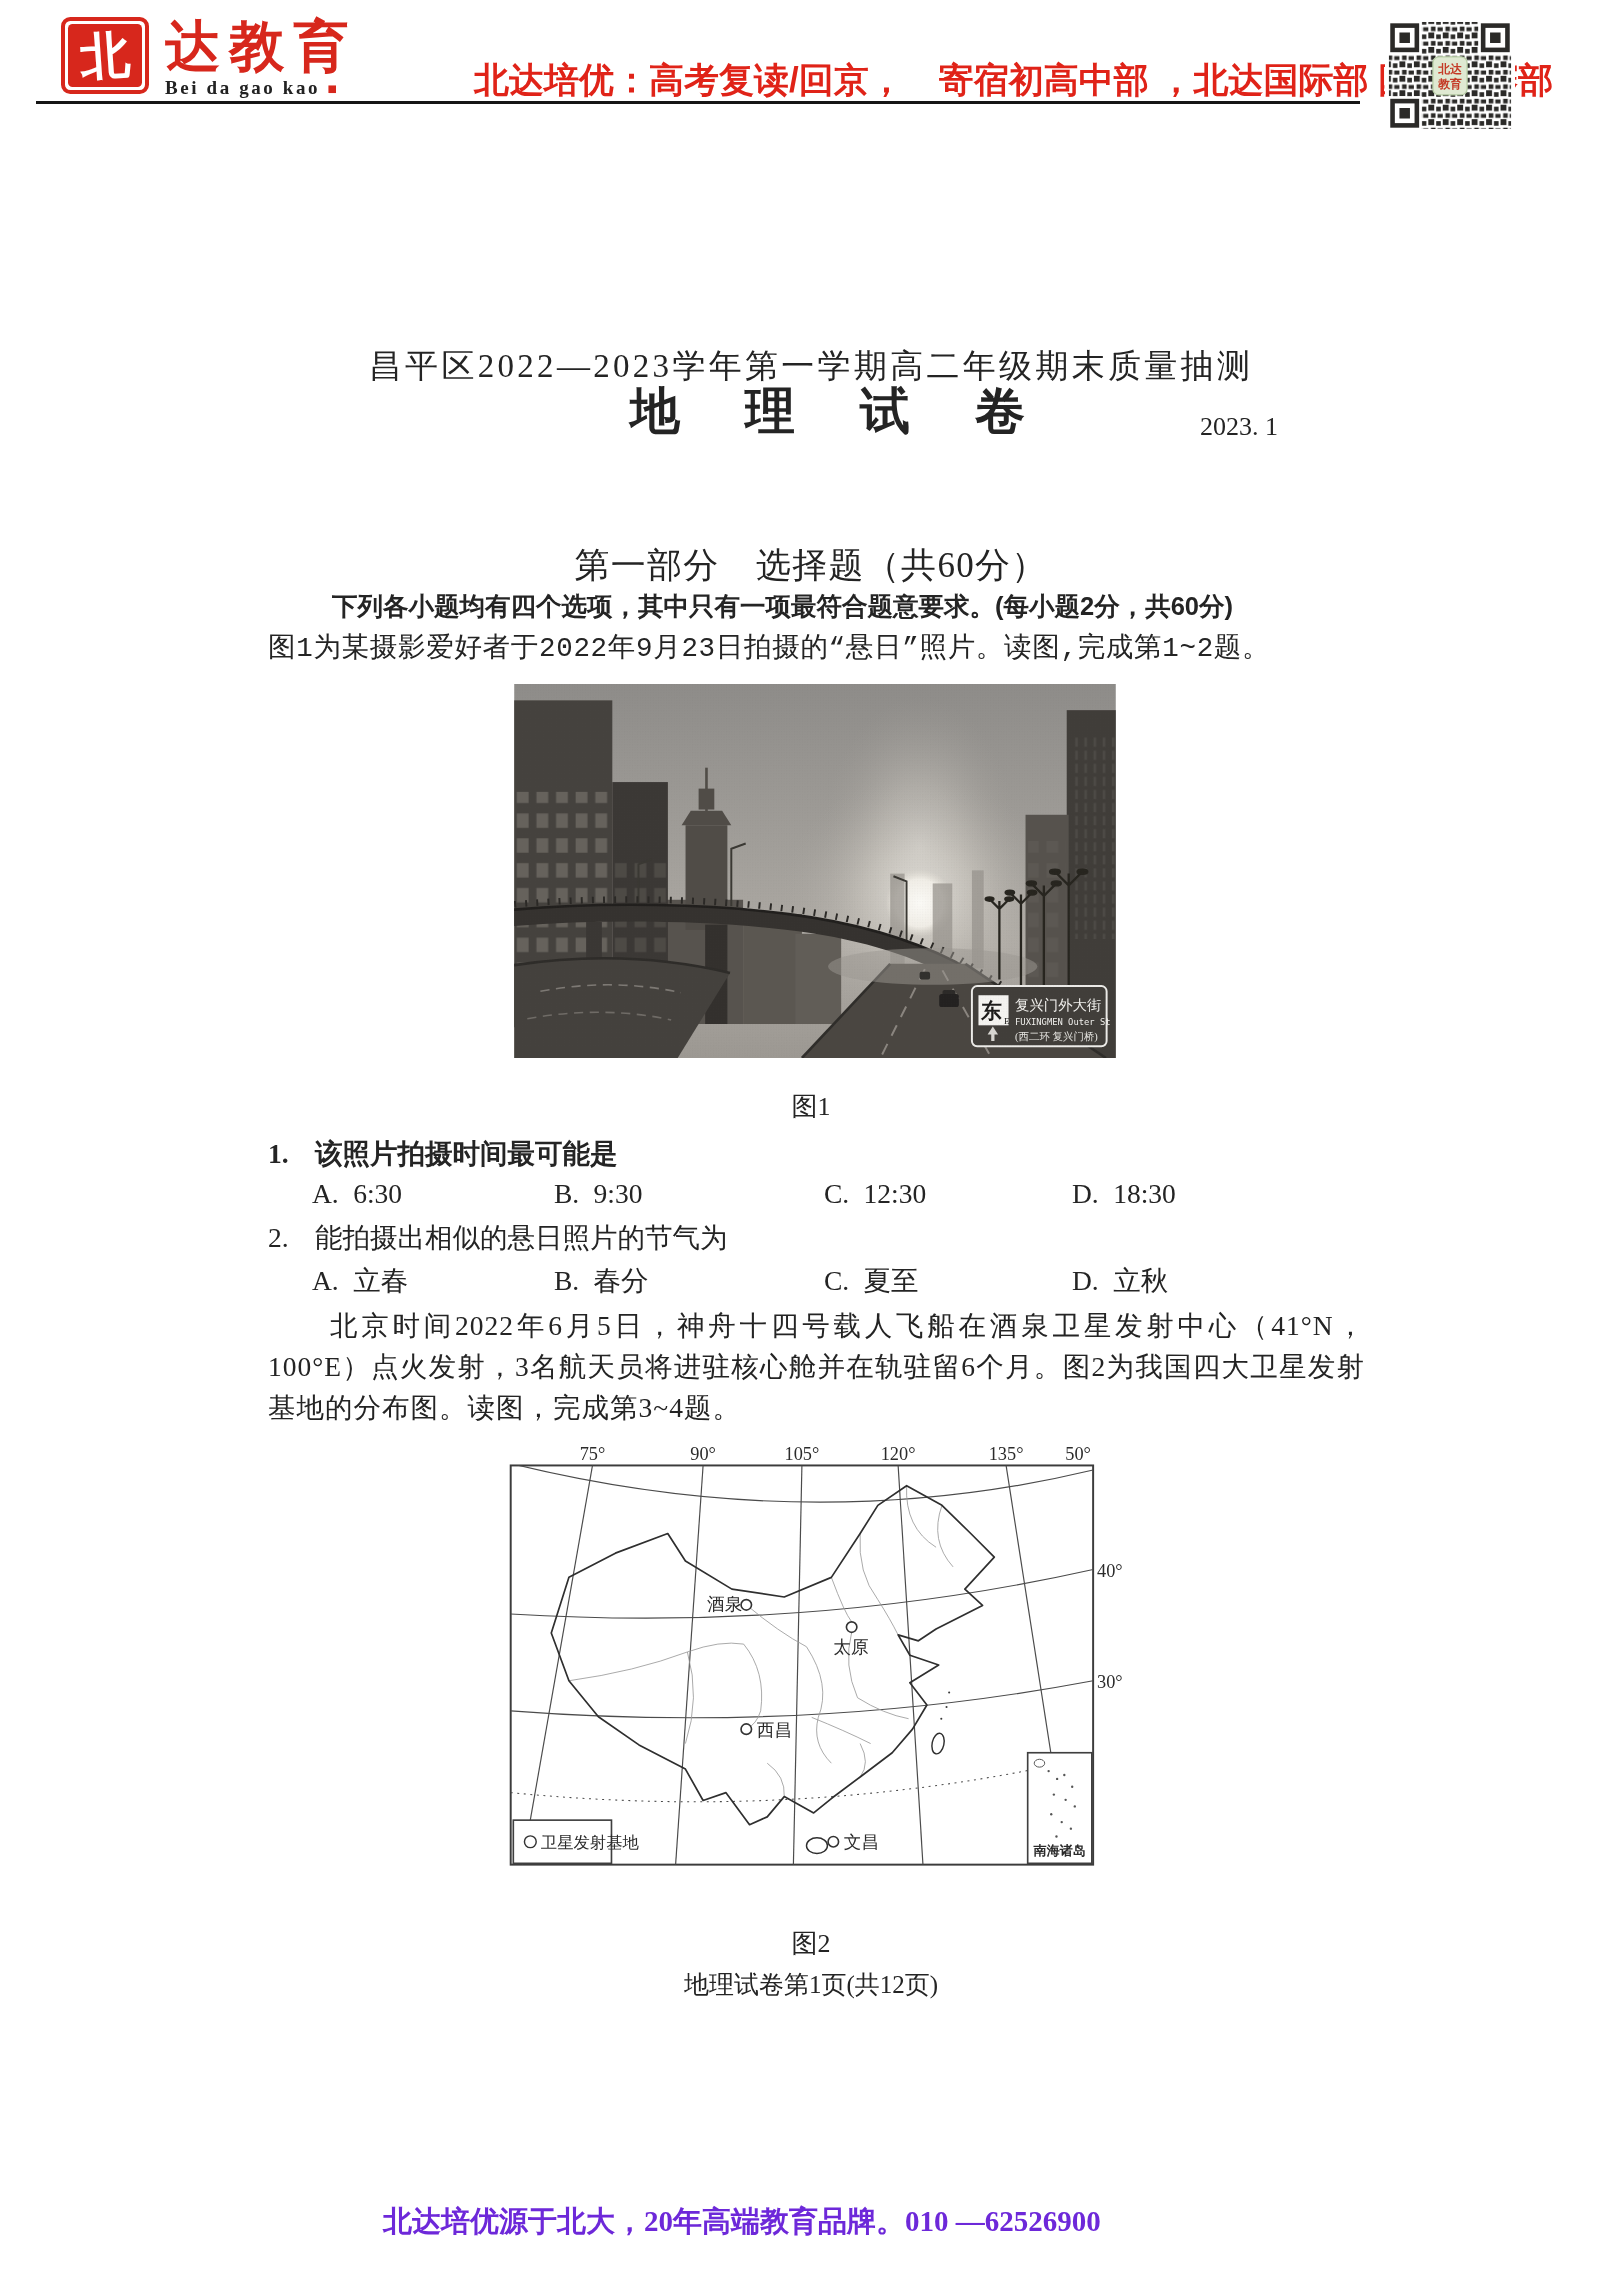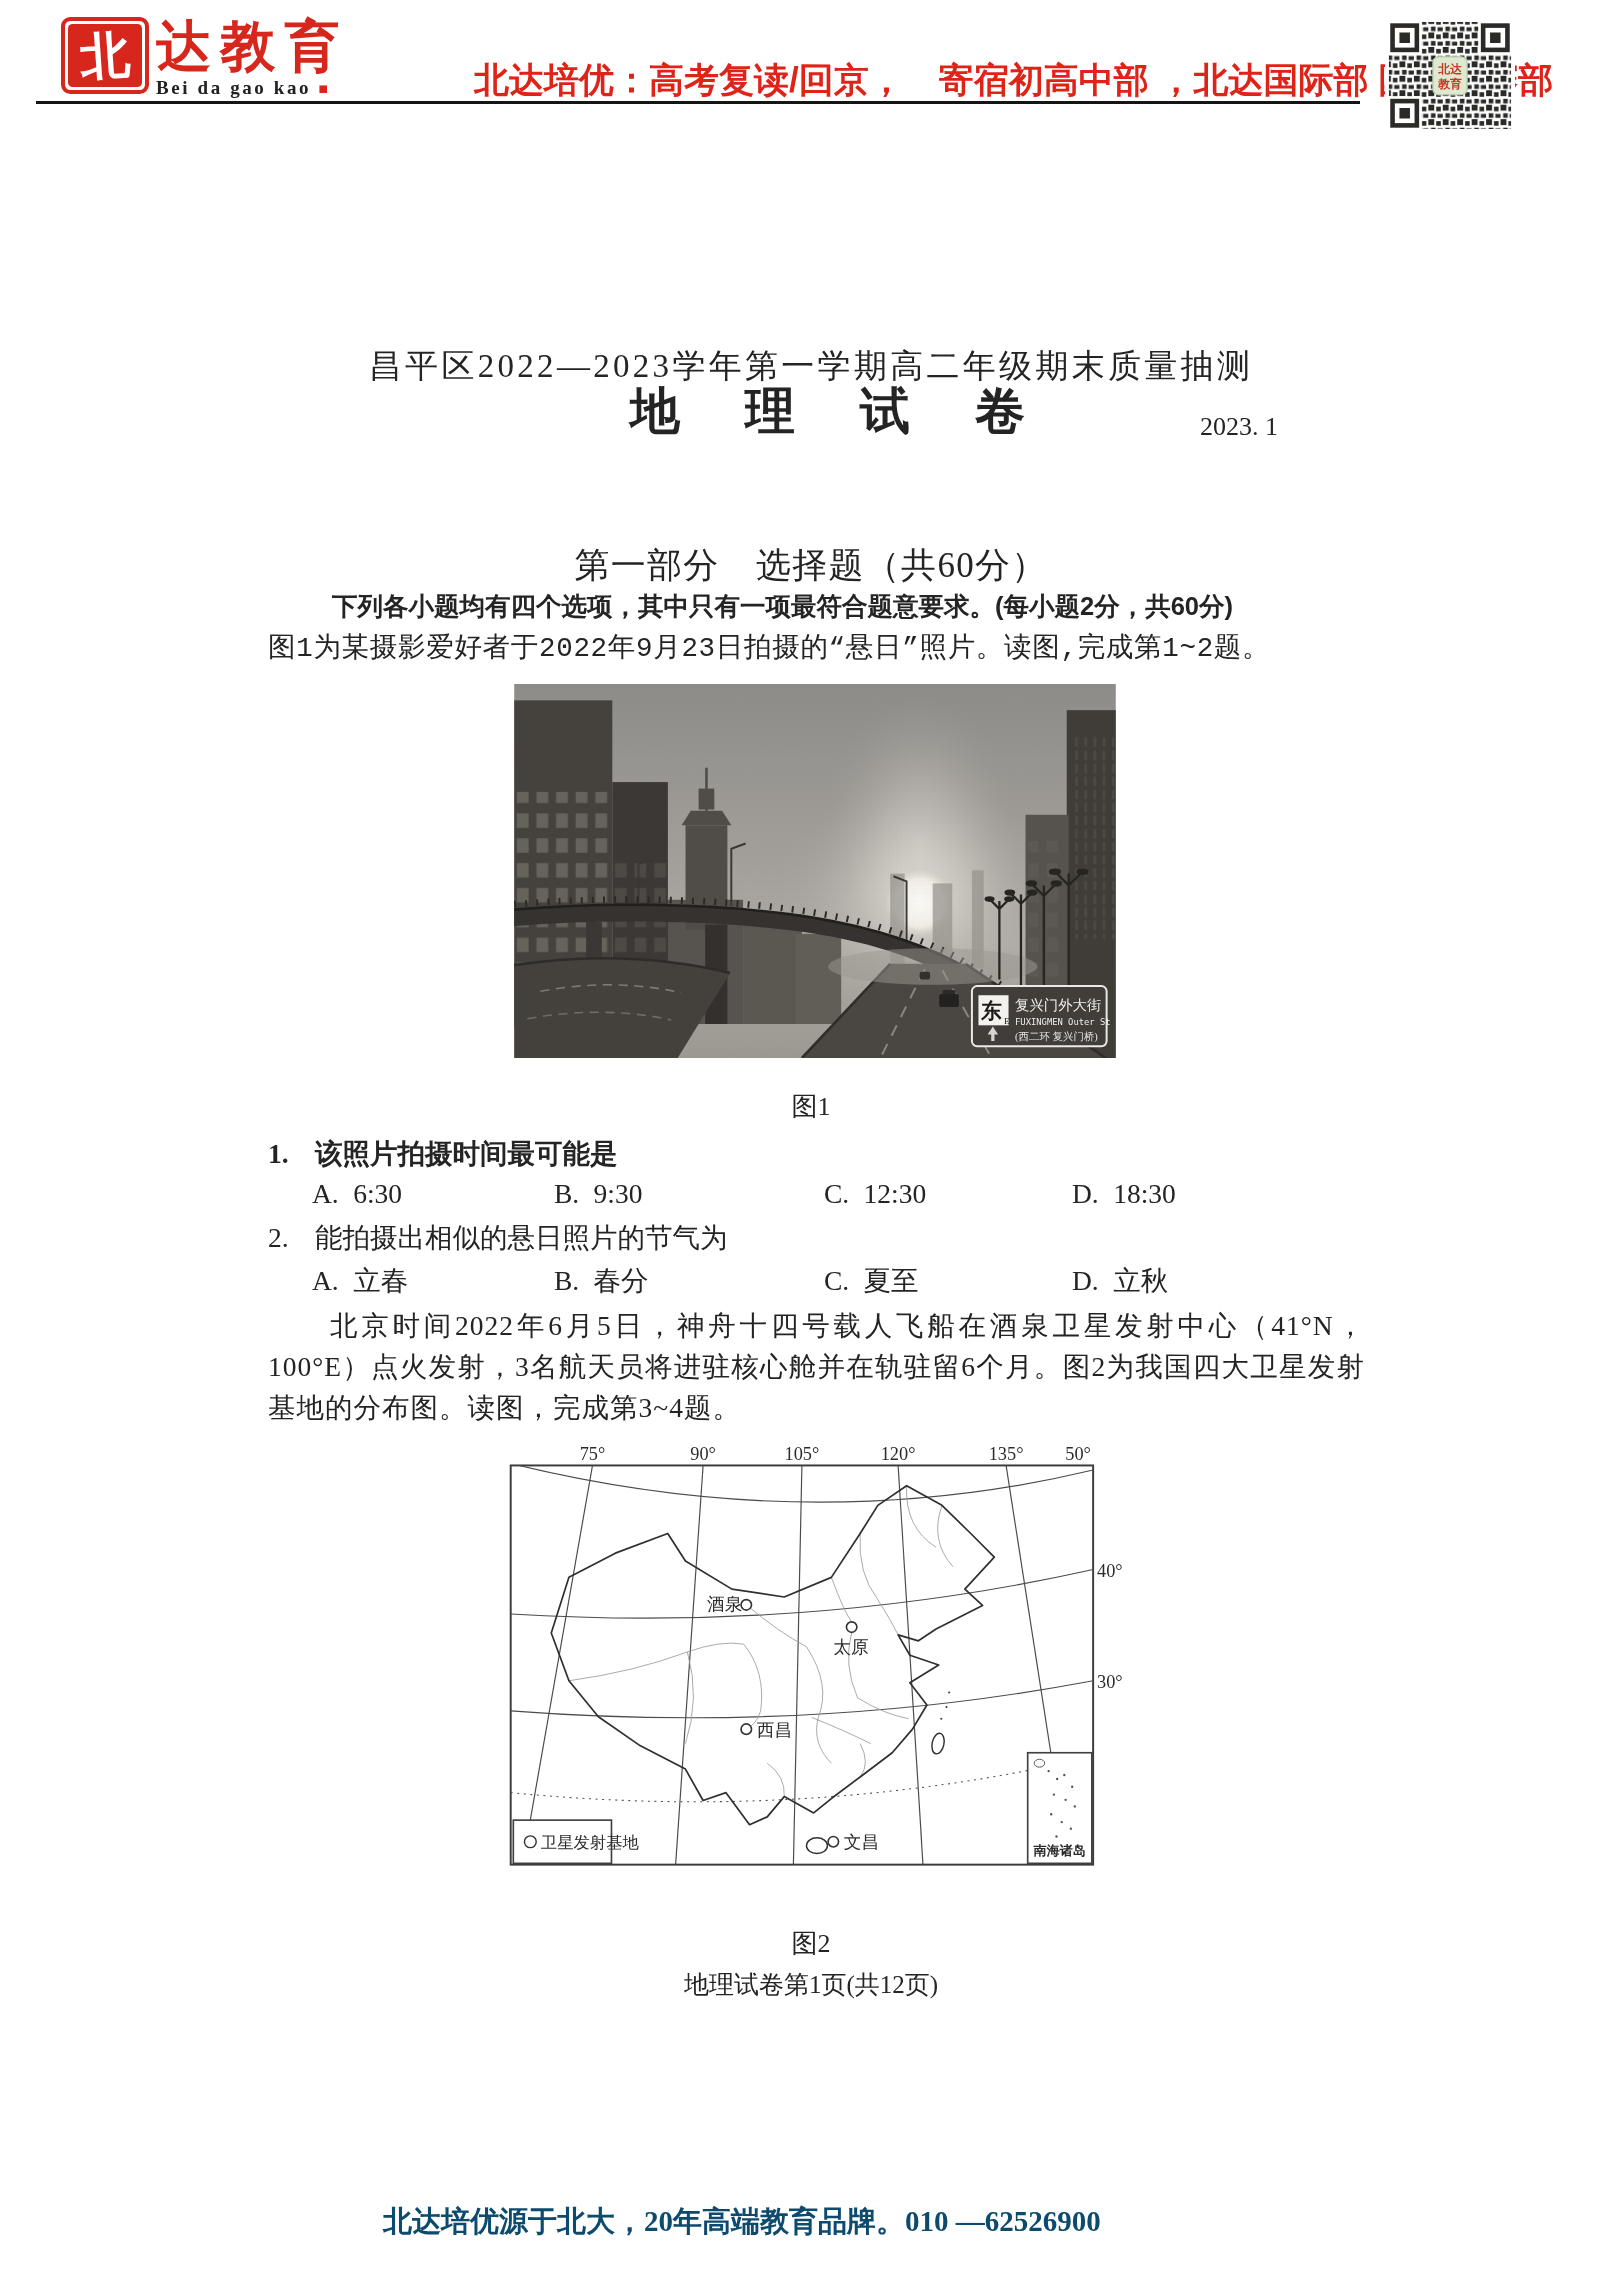--- a/index.html
+++ b/index.html
@@ -7,21 +7,21 @@
         font-family:"Liberation Serif","DejaVu Serif",serif;color:#242424;}
   .abs{position:absolute;}
 
   
   .logo-wrap{left:61px;top:17px;display:flex;align-items:flex-start;}
   .seal{width:88px;height:77px;border:4.6px solid #d7271c;border-radius:9.2px;background:#ffffff;
         box-sizing:border-box;padding:3.3px;}
   .seal-inner{width:100%;height:100%;background:#d7271c;border-radius:4.6px;display:flex;
         align-items:center;justify-content:center;}
   .seal-char{color:#ffffff;font-size:50px;font-weight:bold;line-height:1;transform:rotate(-4deg);}
-  .brand-col{margin-left:7px;display:flex;flex-direction:column;}
+  .brand-col{margin-left:16px;display:flex;flex-direction:column;}
   .brand-chars{color:#d7271c;font-size:55px;font-weight:bold;line-height:60px;letter-spacing:9.2px;}
   .brand-sub{font-size:19px;color:#222;letter-spacing:2.6px;margin-top:0px;font-weight:bold;}
   .brand-sub .mark{color:#d7271c;font-size:15.7px;}
   .tagline{left:474px;top:60px;font-family:"Liberation Sans","DejaVu Sans",sans-serif;
         font-weight:bold;font-size:35px;line-height:39px;color:#e02318;white-space:nowrap;}
   .hrule{left:36px;top:101px;width:1324px;height:3.3px;background:#151515;}
   .qr{left:1385px;top:18.3px;width:130px;height:115px;}
 
   
   .title1{left:268px;top:317px;width:1086px;text-align:center;font-size:33px;letter-spacing:3.3px;white-space:nowrap;margin-top:27px;}
@@ -48,21 +48,21 @@
   .optrow{left:268px;width:1097px;height:34px;font-size:27.5px;line-height:34px;}
   .or1{top:1177px;} .or2{top:1264px;}
   .opt{position:absolute;top:0;white-space:nowrap;}
   .opt .ol{margin-right:14.4px;}
   .opt-a{left:44px;text-align:right;} .opt-b{left:286px;} .opt-c{left:556px;} .opt-d{left:804px;}
 
   .photo{left:514px;top:684px;width:602px;height:374px;}
   .mapfig{left:504px;top:1436px;width:622px;height:445px;}
 
   .pageinfo{left:268px;top:1968px;width:1086px;text-align:center;font-size:25px;line-height:33px;}
-  .brandfoot{left:383px;top:2204px;font-size:29px;line-height:34px;color:#0c4a6e;font-weight:bold;white-space:nowrap;}
+  .brandfoot{left:383px;top:2204px;font-size:29px;line-height:34px;color:#6d28d9;font-weight:bold;white-space:nowrap;}
 
   svg text{font-family:"Liberation Serif","DejaVu Serif",serif;}
   .svg-mono{font-family:"DejaVu Sans Mono",monospace;}
 </style>
 </head>
 <body>
 
 <div class="page">
 
   <div class="abs logo-wrap">

